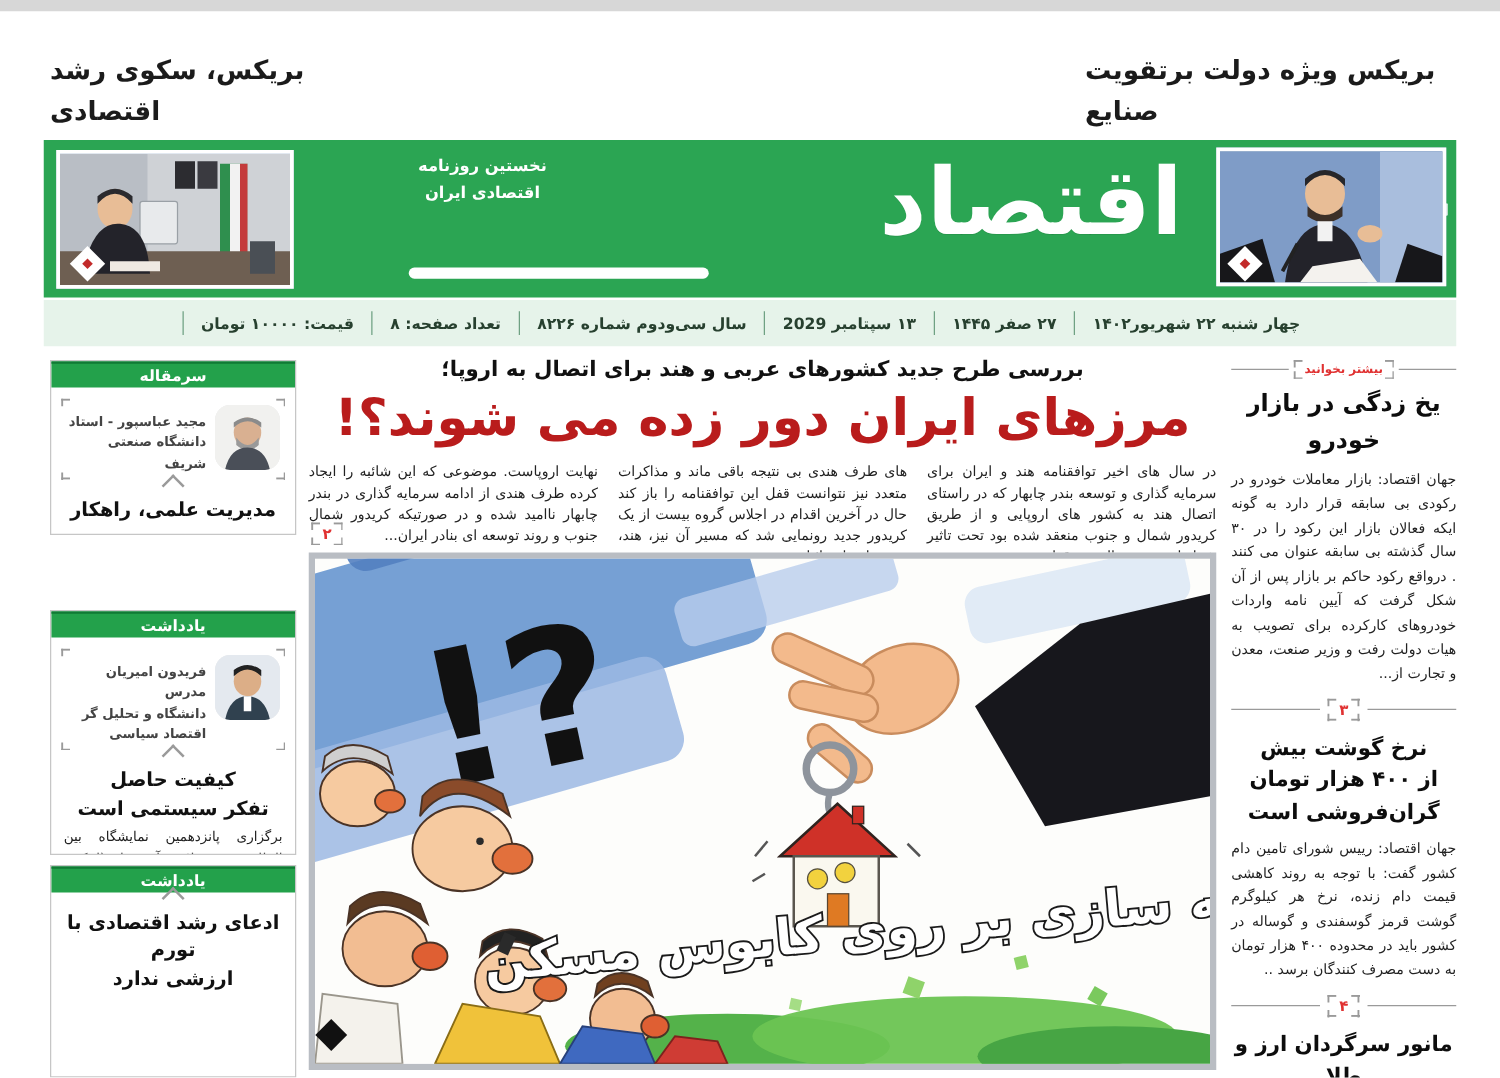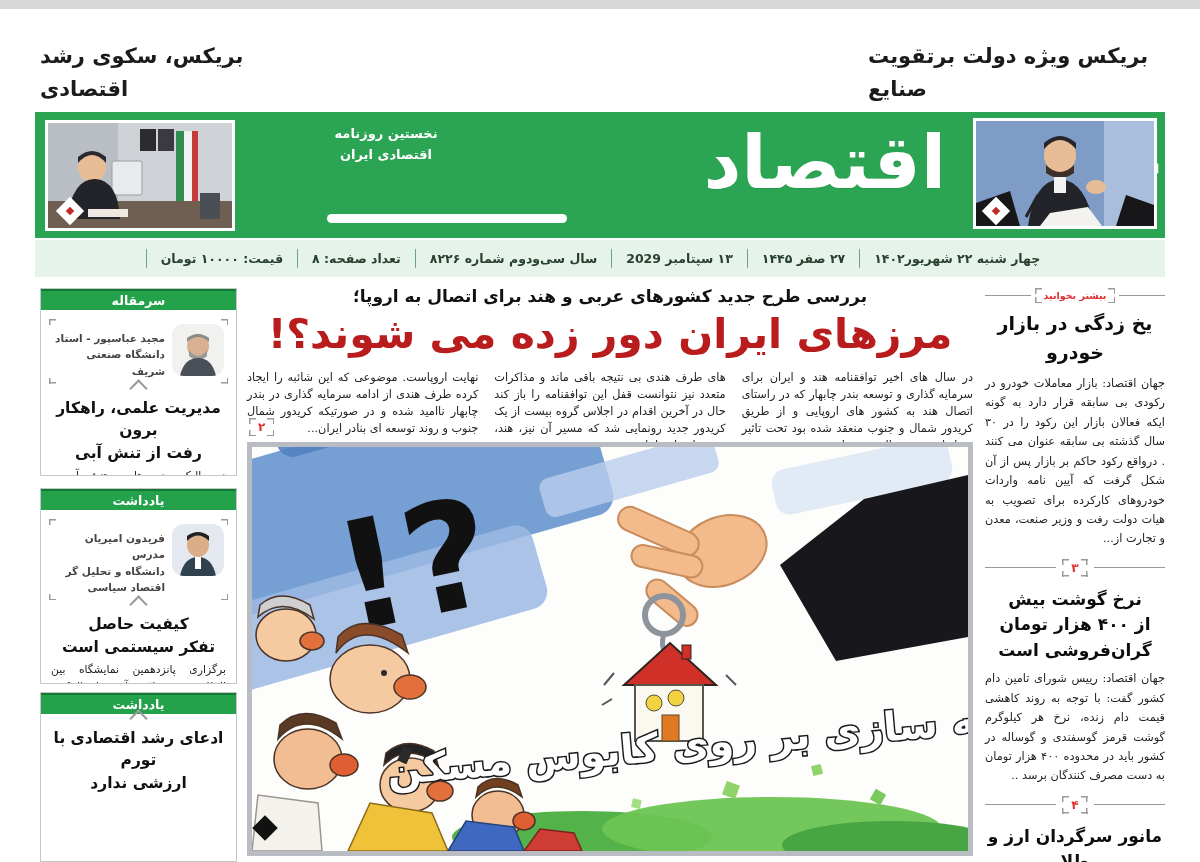--- a/index.html
+++ b/index.html
@@ -37,21 +37,21 @@
       linear-gradient(#9a9a9a,#9a9a9a),linear-gradient(#9a9a9a,#9a9a9a),
       linear-gradient(#9a9a9a,#9a9a9a),linear-gradient(#9a9a9a,#9a9a9a),
       linear-gradient(#9a9a9a,#9a9a9a),linear-gradient(#9a9a9a,#9a9a9a),
       linear-gradient(#9a9a9a,#9a9a9a),linear-gradient(#9a9a9a,#9a9a9a);
     background-size:7px 1.5px,1.5px 6px,7px 1.5px,1.5px 6px,7px 1.5px,1.5px 6px,7px 1.5px,1.5px 6px;
     background-position:top left,top left,top right,top right,bottom left,bottom left,bottom right,bottom right; }
   .red { color:#e03131; }
 
   
   .side-card { position:absolute; left:40px; width:197px; border:1px solid #c6c6c6; background:#fff; overflow:hidden; }
-  .sc1 { top:288px; height:188px; } .sc2 { top:488px; height:196px; } .sc3 { top:692px; height:170px; }
+  .sc1 { top:288px; height:140px; } .sc2 { top:488px; height:196px; } .sc3 { top:692px; height:170px; }
   .sc-head { height:21px; background:#23a14b; border-top:2px solid #117a35; color:#fff; font-weight:bold;
              font-size:12.5px; text-align:center; line-height:19px; }
   .author-row { display:flex; direction:rtl; align-items:flex-start; gap:7px; margin:9px 8px 0 8px; padding:5px 4px; }
   .avatar { width:52px; height:52px; border-radius:12px; overflow:hidden; flex:0 0 auto; background:#e9e9e9; }
   .author-name { font-size:10.5px; font-weight:bold; color:#444; line-height:1.55; text-align:right;
                  white-space:pre-line; padding-top:6px; }
   .caret { width:13px; height:13px; border-left:2px solid #9a9a9a; border-top:2px solid #9a9a9a;
            transform:rotate(45deg); margin:-2px auto 0 auto; }
   .sc-title { font-weight:bold; font-size:15.5px; color:#111; direction:rtl; text-align:center;
               line-height:1.45; white-space:pre-line; margin:2px 6px 4px 6px; }

